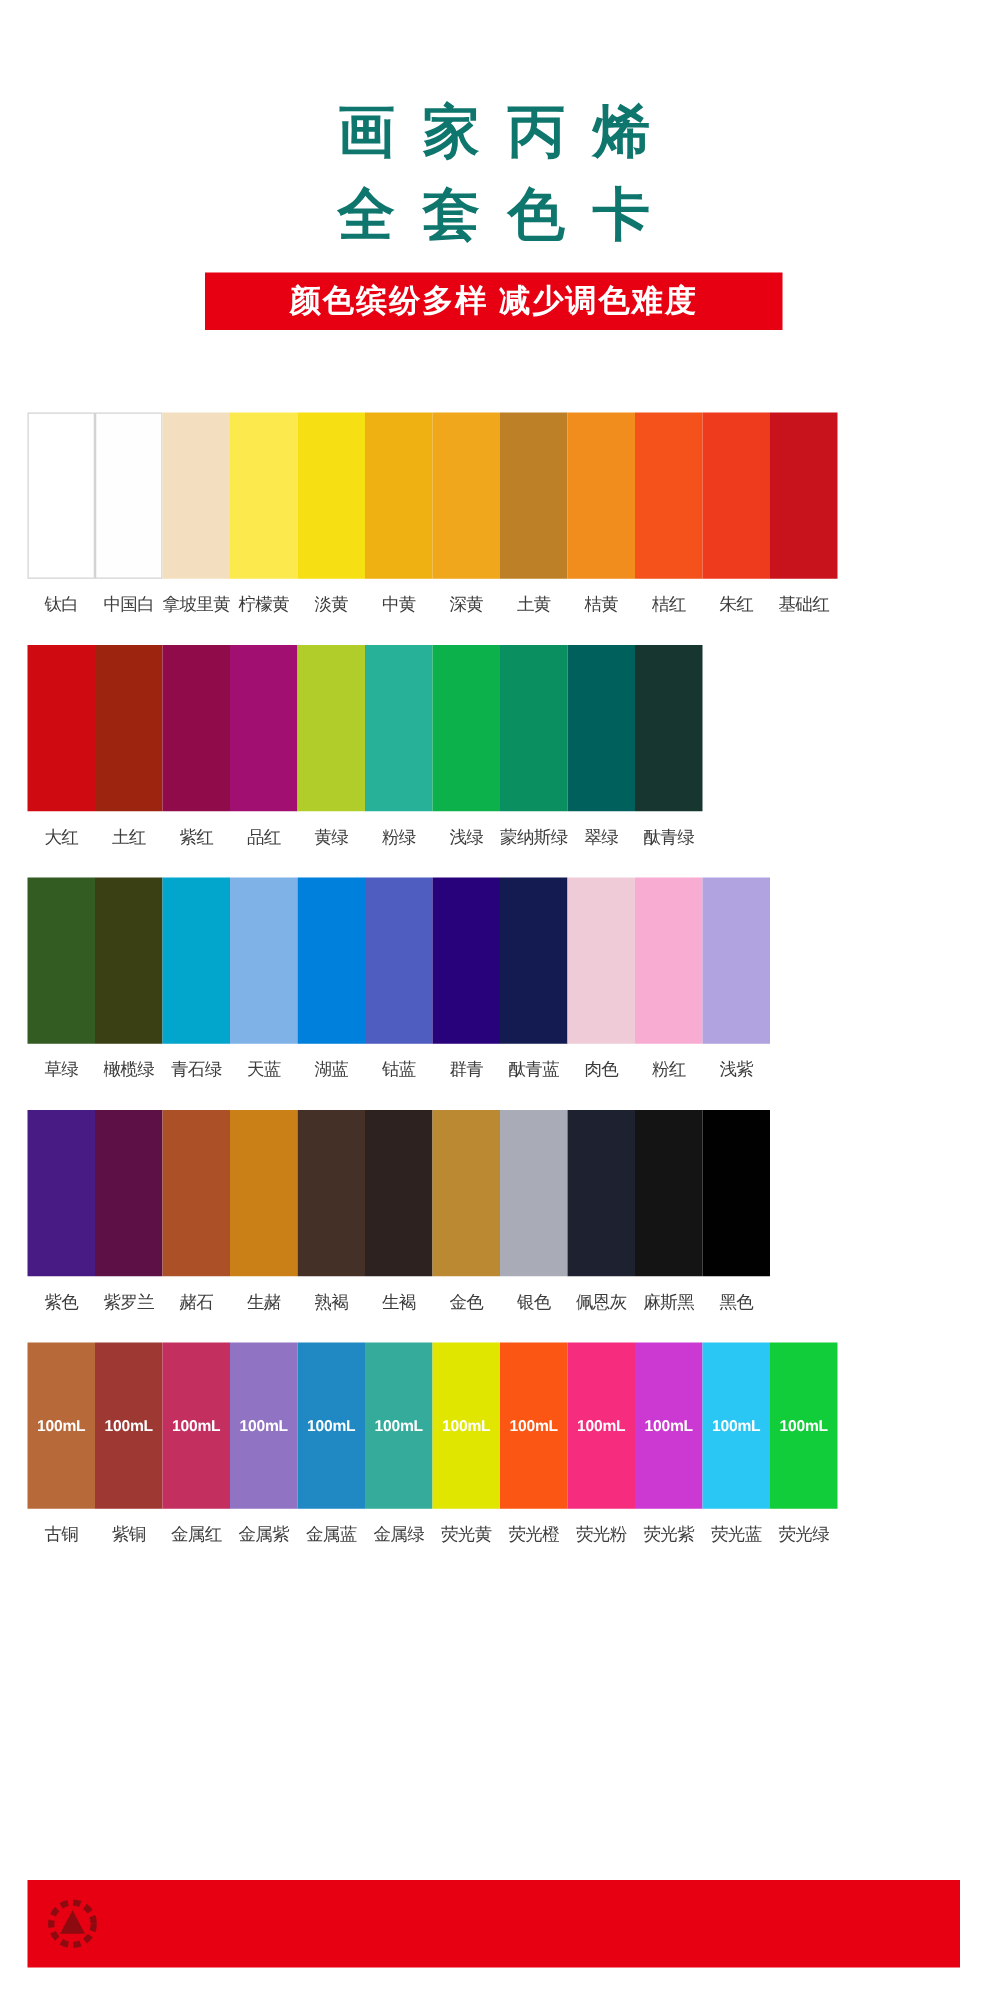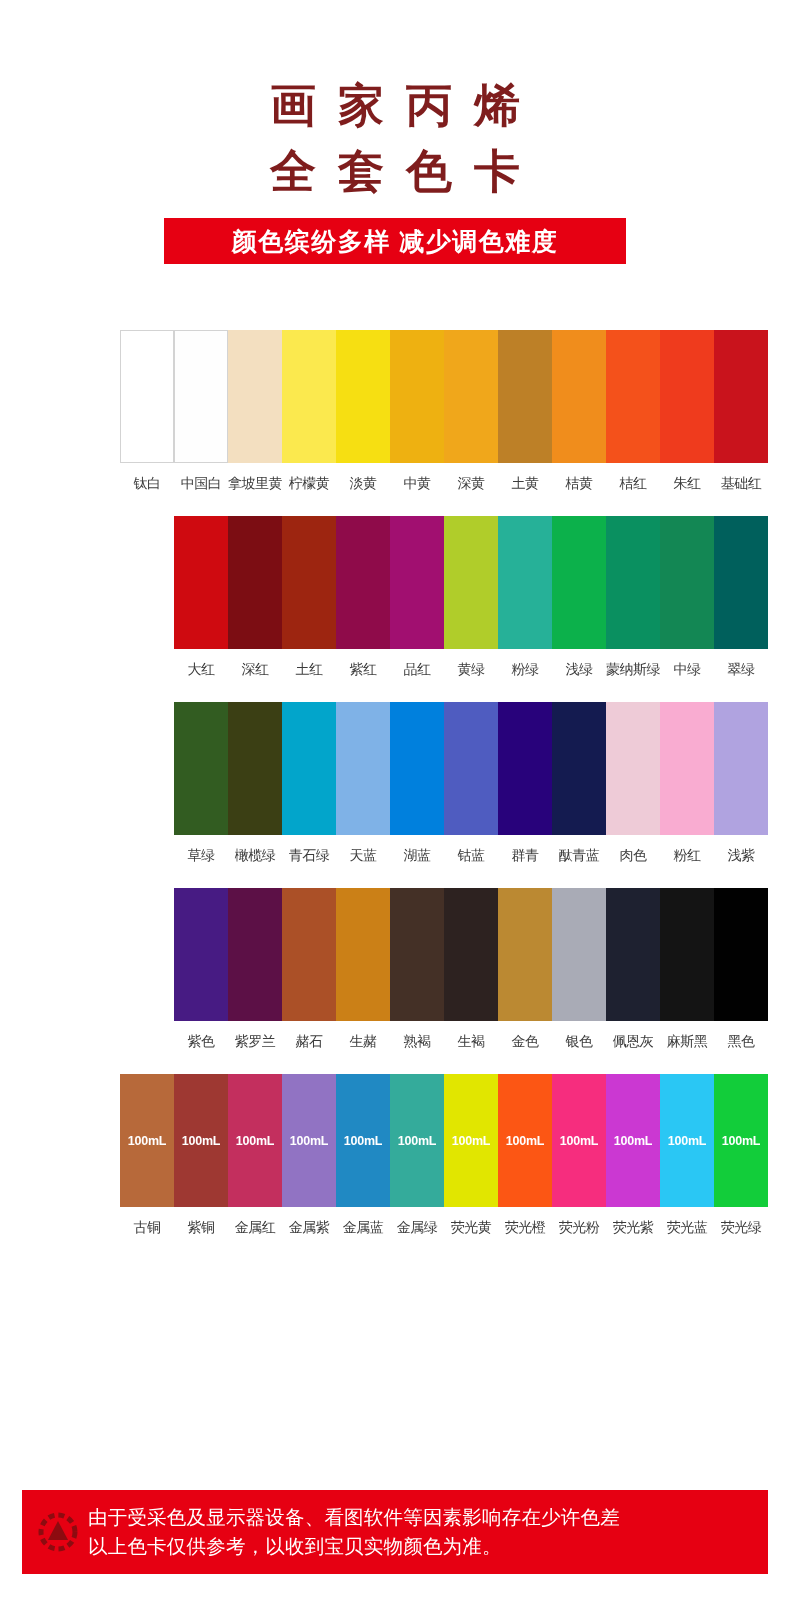--- a/index.html
+++ b/index.html
@@ -14,21 +14,21 @@
     overflow: hidden;
     position: relative;
   }
 
   
   .header {
     padding-top: 72px;
     text-align: center;
   }
   .title-line {
-    color: #7f1d1d;
+    color: #0f766e;
     font-size: 46px;
     font-weight: 700;
     letter-spacing: 22px;
     line-height: 66px;
     text-indent: 22px;
   }
 
   .banner-wrap {
     margin-top: 14px;
     display: flex;
@@ -46,21 +46,21 @@
     text-align: center;
   }
 
   
   .palette {
     margin-top: 66px;
     padding: 0 22px;
   }
   .swatch-row {
     display: flex;
-    justify-content: flex-end;
+    justify-content: flex-start;
     margin-bottom: 24px;
   }
   .swatch-cell {
     width: 54px;
     display: flex;
     flex-direction: column;
     align-items: center;
   }
   .swatch {
     width: 54px;
@@ -179,24 +179,20 @@
         <div class="swatch" style="background: rgb(201, 19, 28);"></div>
         <div class="swatch-label">基础红</div>
       </div>
     </div>
     <div class="swatch-row">
       <div class="swatch-cell">
         <div class="swatch" style="background: rgb(207, 10, 16);"></div>
         <div class="swatch-label">大红</div>
       </div>
       <div class="swatch-cell">
-        <div class="swatch" style="background: rgb(124, 13, 19);"></div>
-        <div class="swatch-label">深红</div>
-      </div>
-      <div class="swatch-cell">
         <div class="swatch" style="background: rgb(157, 37, 16);"></div>
         <div class="swatch-label">土红</div>
       </div>
       <div class="swatch-cell">
         <div class="swatch" style="background: rgb(143, 11, 74);"></div>
         <div class="swatch-label">紫红</div>
       </div>
       <div class="swatch-cell">
         <div class="swatch" style="background: rgb(161, 15, 112);"></div>
         <div class="swatch-label">品红</div>
@@ -211,26 +207,26 @@
       </div>
       <div class="swatch-cell">
         <div class="swatch" style="background: rgb(12, 177, 75);"></div>
         <div class="swatch-label">浅绿</div>
       </div>
       <div class="swatch-cell">
         <div class="swatch" style="background: rgb(10, 144, 96);"></div>
         <div class="swatch-label">蒙纳斯绿</div>
       </div>
       <div class="swatch-cell">
-        <div class="swatch" style="background: rgb(19, 135, 84);"></div>
-        <div class="swatch-label">中绿</div>
-      </div>
-      <div class="swatch-cell">
         <div class="swatch" style="background: rgb(0, 96, 92);"></div>
         <div class="swatch-label">翠绿</div>
+      </div>
+      <div class="swatch-cell">
+        <div class="swatch" style="background: rgb(22, 54, 47);"></div>
+        <div class="swatch-label">酞青绿</div>
       </div>
     </div>
     <div class="swatch-row">
       <div class="swatch-cell">
         <div class="swatch" style="background: rgb(50, 92, 33);"></div>
         <div class="swatch-label">草绿</div>
       </div>
       <div class="swatch-cell">
         <div class="swatch" style="background: rgb(59, 63, 20);"></div>
         <div class="swatch-label">橄榄绿</div>
@@ -400,18 +396,14 @@
       <svg viewBox="0 0 44 44" width="44" height="44" aria-hidden="true">
         <g fill="#8d0b10">
           <path d="M22 2 a20 20 0 0 1 0 40 a20 20 0 0 1 0 -40 z M22 7 a15 15 0 0 0 0 30 a15 15 0 0 0 0 -30 z" opacity="0"></path>
         </g>
         <g stroke="#8d0b10" stroke-width="5" fill="none">
           <circle cx="22" cy="22" r="17" stroke-dasharray="6 4"></circle>
         </g>
         <polygon points="22,11 32,30 12,30" fill="#8d0b10"></polygon>
       </svg>
     </div>
-    <div class="notice-text">
-      <div>由于受采色及显示器设备、看图软件等因素影响存在少许色差</div>
-      <div>以上色卡仅供参考，以收到宝贝实物颜色为准。</div>
-    </div>
   </div>
 </div>
 
 </body></html>

